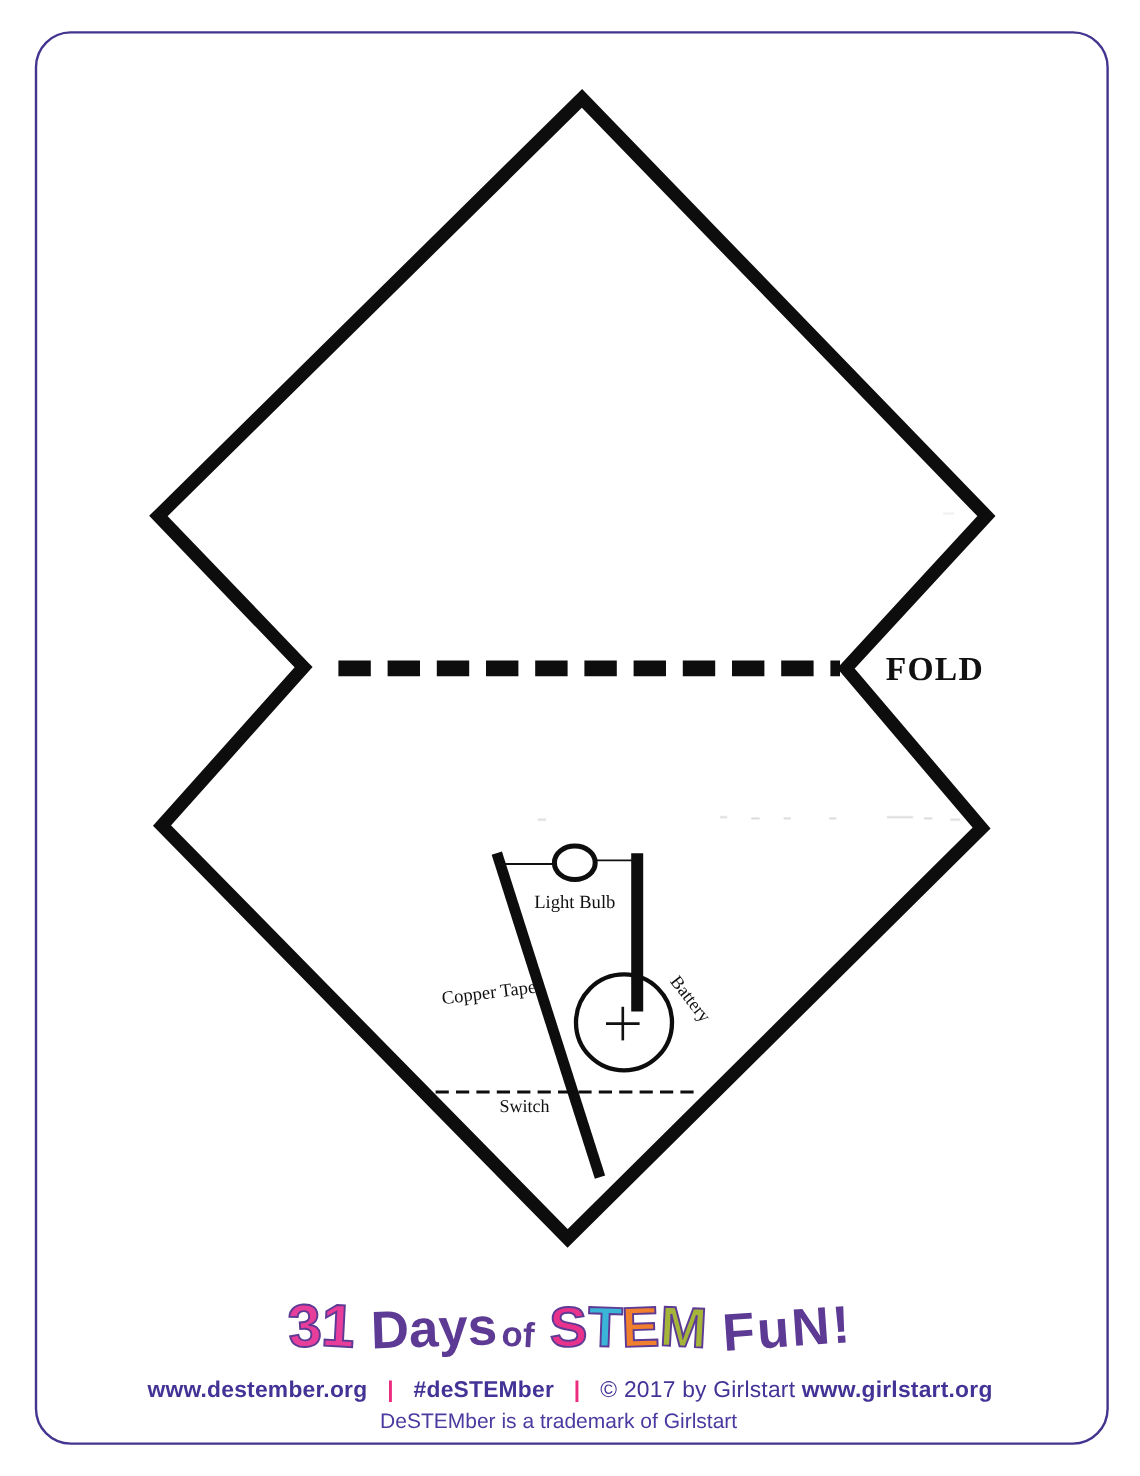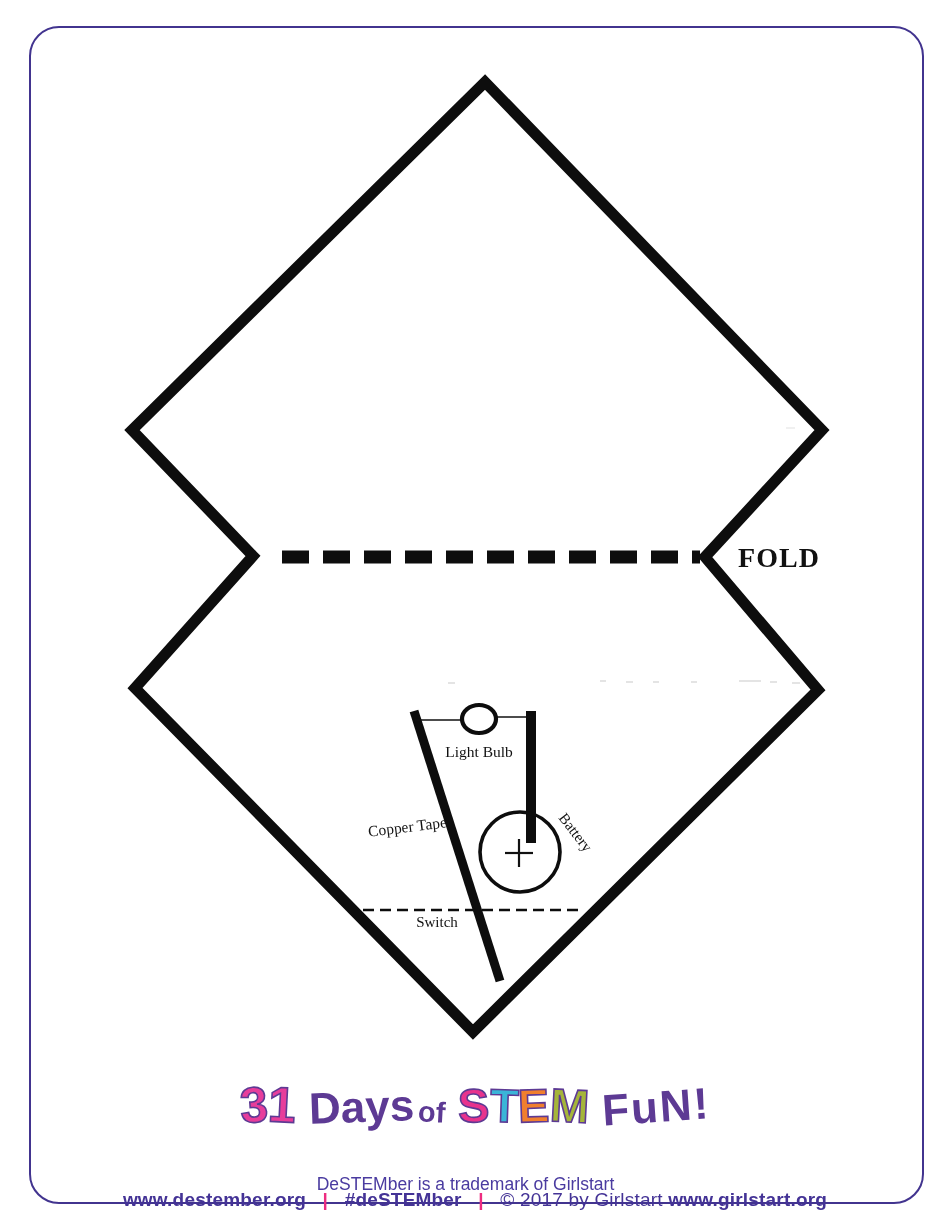--- a/index.html
+++ b/index.html
@@ -115,21 +115,21 @@
     <span class="lg sz-of rB" style="color: rgb(93, 58, 148);">of</span>
     <span class="gap"></span>
     <span class="lg sz-stem outlined rC" style="color: rgb(232, 51, 141);">S</span>
     <span class="lg sz-stem outlined rD" style="color: rgb(58, 181, 216);">T</span>
     <span class="lg sz-stem outlined rC" style="color: rgb(240, 127, 46);">E</span>
     <span class="lg sz-stem outlined rB" style="color: rgb(165, 181, 58);">M</span>
     <span class="gap"></span>
     <span class="lg sz-fun rA" style="color: rgb(93, 58, 148);">FuN!</span>
   </div>
 
-  <div class="footer-line1" style="color: rgb(68, 51, 150); margin-top: 41px;">
+  <div class="footer-line1" style="color: rgb(68, 51, 150);">
     <span class="b">www.destember.org</span>
     <span class="sep" style="color: rgb(237, 44, 128);">|</span>
     <span class="b">#deSTEMber</span>
     <span class="sep" style="color: rgb(237, 44, 128);">|</span>
     <span class="reg">© 2017 by Girlstart</span>
     <span> </span>
     <span class="b">www.girlstart.org</span>
   </div>
 
   <div class="footer-line2">DeSTEMber is a trademark of Girlstart</div>

